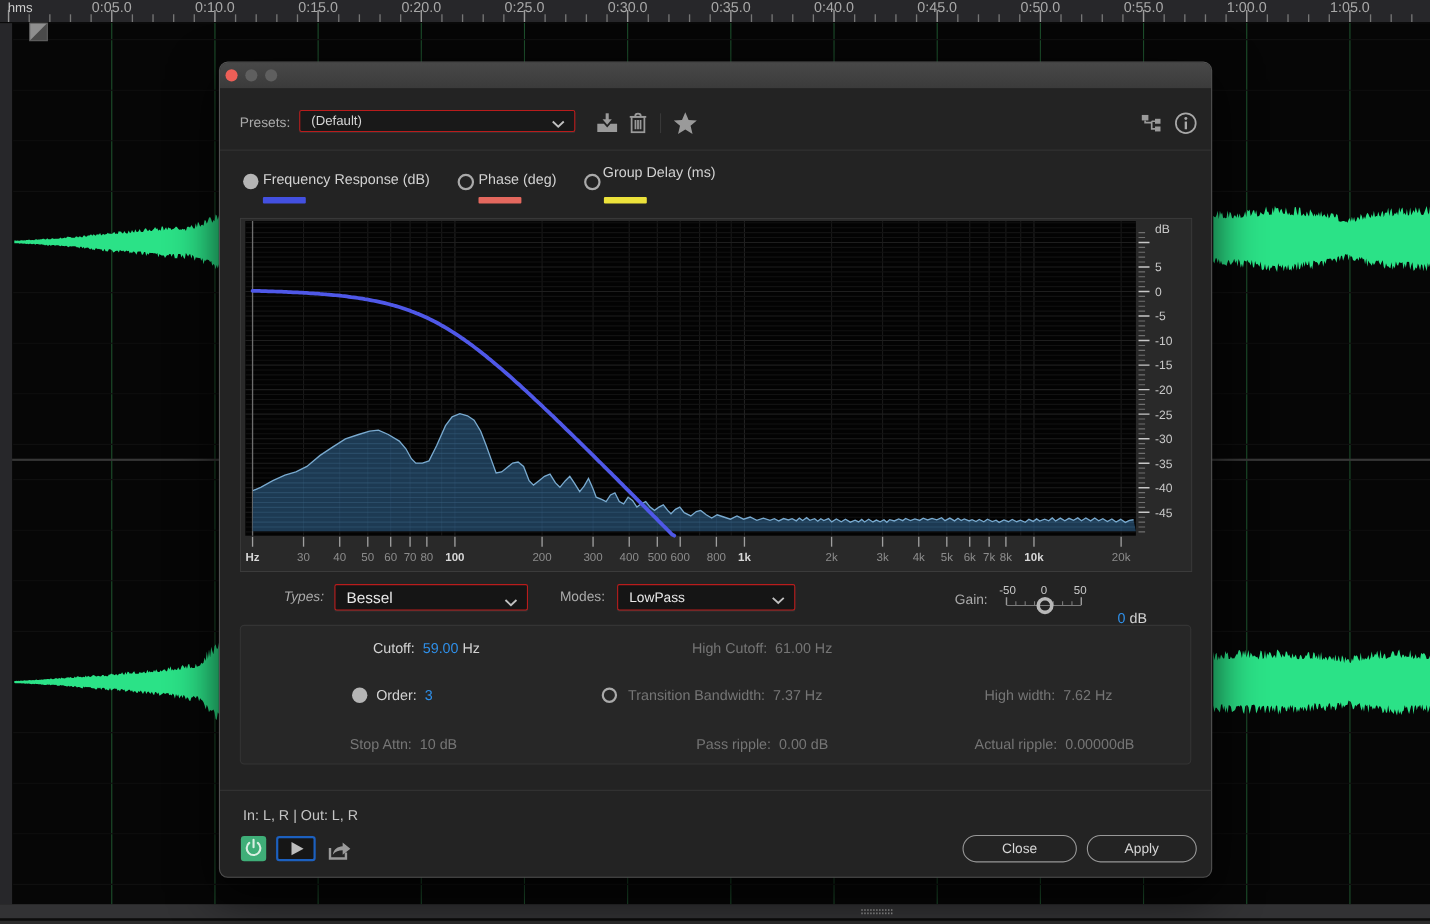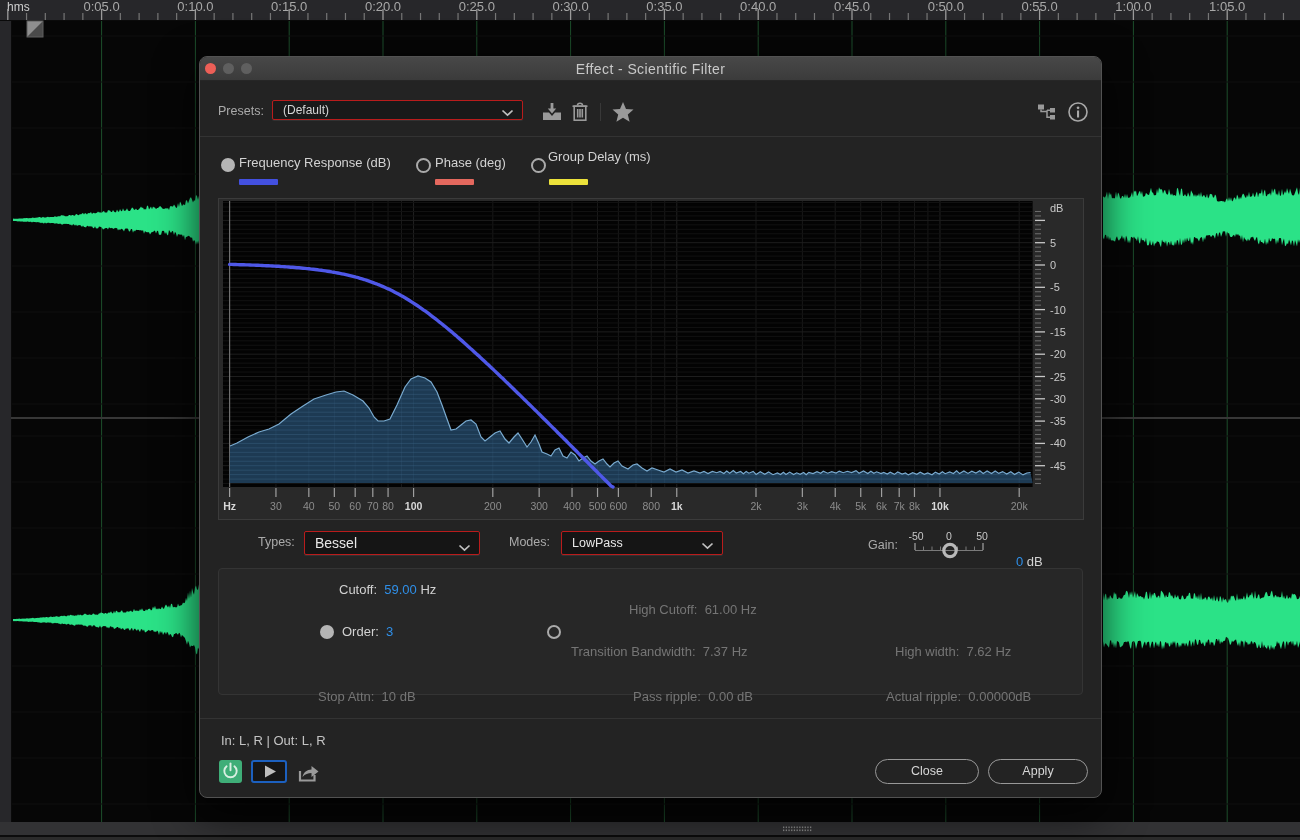--- a/index.html
+++ b/index.html
@@ -9,21 +9,21 @@
   background:#232323; border:1px solid #525252; border-radius:8px;
   box-shadow:0 14px 44px rgba(0,0,0,0.78); }
 .tbar { position:absolute; left:0; top:0; width:100%; height:24px;
   background:linear-gradient(#484848,#3b3b3b); border-radius:7px 7px 0 0;
   border-bottom:1px solid #262626; }
 .tl { position:absolute; top:5.5px; width:11px; height:11px; border-radius:50%; }
 .ttitle { position:absolute; top:0; left:0; width:100%; height:24px; line-height:24px;
   text-align:center; color:#c9c9c9; font-size:14px; letter-spacing:0.4px; }
 .lab { position:absolute; color:#aaaaaa; font-size:12.5px; white-space:nowrap; }
 .wlab { position:absolute; color:#d2d2d2; font-size:13px; white-space:nowrap; }
-.glab { position:absolute; color:#757575; font-size:13px; white-space:nowrap;margin-top:20px; }
+.glab { position:absolute; color:#757575; font-size:13px; white-space:nowrap; }
 .blue { color:#2f8fe8; }
 .combo { position:absolute; background:#191919; border:1px solid #b91c1c; border-radius:2px;
   box-shadow:0 1px 0 rgba(255,255,255,0.07); color:#d6d6d6; font-size:12px; }
 .combo .cv { position:absolute; left:10px; top:50%; transform:translateY(-50%); }
 .combo .ch { position:absolute; right:8px; top:50%; transform:translateY(-50%); height:8px; }
 .icon { position:absolute; }
 .vsep { position:absolute; width:1px; background:#383838; }
 .hsep { position:absolute; left:0; width:100%; height:1px; background:#333333; }
 .radio { position:absolute; border-radius:50%; }
 .r-f { background:#b5b5b5; }
@@ -188,21 +188,20 @@
       <rect x="0" y="837" width="1300" height="3" fill="#2b2b2b"></rect>
       <rect x="27" y="21" width="16" height="16" fill="#8f8f8f"></rect>
       <path d="M27,37 L43,21 L43,37 Z" fill="#4a4a4a"></path>
       <rect x="27" y="21" width="16" height="16" fill="none" stroke="#5e5e5e" stroke-width="1"></rect>
     </svg>
 <div class="dlg">
   <div class="tbar"></div>
   <div class="tl" style="left:5px;background:#ed5f57;"></div>
   <div class="tl" style="left:23px;background:#5f5f5f;"></div>
   <div class="tl" style="left:41px;background:#5f5f5f;"></div>
-  <div class="ttitle">Effect - Scientific Filter</div>
 
   <div class="lab" style="left:18px; top:47px;">Presets:</div>
   <div class="combo" style="left:72px; top:43px; width:251px; height:20px;">
     <span class="cv">(Default)</span>
         <span class="ch"><svg width="13" height="8" viewBox="0 0 13 8">
             <path d="M1.5,1.5 L6.5,6.2 L11.5,1.5" fill="none" stroke="#c0c0c0" stroke-width="1.7"></path>
           </svg></span>
   </div>
   <div class="icon" style="left:340px; top:43px;"><svg width="24" height="24" viewBox="0 0 24 24">
           <g fill="#9a9a9a">
@@ -563,21 +562,21 @@
           <line x1="681.20" y1="290" x2="681.20" y2="299" stroke="#a0a0a0" stroke-width="1.2"></line>
           <text x="681.20" y="312" text-anchor="middle" font-size="10.5" fill="#8c8c8c">7k</text>
           <line x1="696.46" y1="290" x2="696.46" y2="299" stroke="#a0a0a0" stroke-width="1.2"></line>
           <text x="696.46" y="312" text-anchor="middle" font-size="10.5" fill="#8c8c8c">8k</text>
           <line x1="721.97" y1="290" x2="721.97" y2="299" stroke="#a0a0a0" stroke-width="1.2"></line>
           <text x="721.97" y="312" text-anchor="middle" font-size="10.5" fill="#d8d8d8" font-weight="bold">10k</text>
           <line x1="801.20" y1="290" x2="801.20" y2="299" stroke="#a0a0a0" stroke-width="1.2"></line>
           <text x="801.20" y="312" text-anchor="middle" font-size="10.5" fill="#8c8c8c">20k</text>
         </svg></div>
 
-  <div class="lab" style="left:58px; top:478px;">Types:</div>
+  <div class="lab" style="left:58px; top:478px;font-style:italic;">Types:</div>
   <div class="combo" style="left:104px; top:474px; width:176px; height:24px; background:#151515; font-size:14px;">
     <span class="cv" style="color:#e8e8e8;">Bessel</span>
         <span class="ch"><svg width="13" height="8" viewBox="0 0 13 8">
             <path d="M1.5,1.5 L6.5,6.2 L11.5,1.5" fill="none" stroke="#c0c0c0" stroke-width="1.7"></path>
           </svg></span>
   </div>
   <div class="lab" style="left:309px; top:478px;">Modes:</div>
   <div class="combo" style="left:361px; top:474px; width:162px; height:24px; background:#151515; font-size:12.5px;">
     <span class="cv" style="color:#e8e8e8;">LowPass</span>
         <span class="ch"><svg width="13" height="8" viewBox="0 0 13 8">

